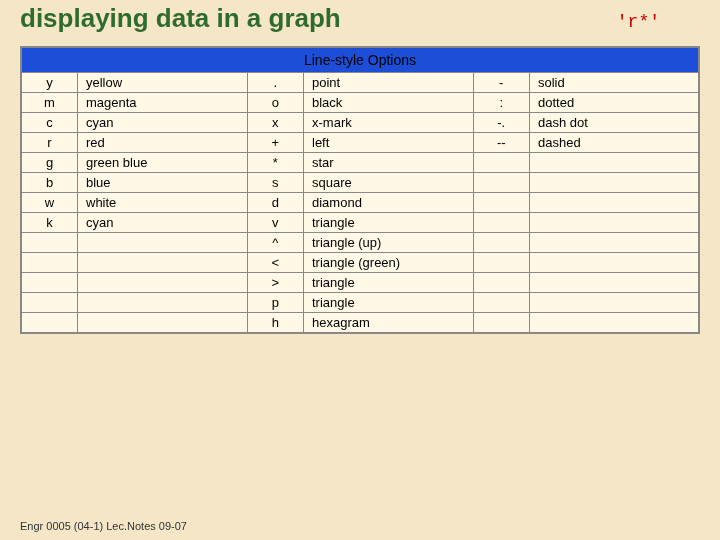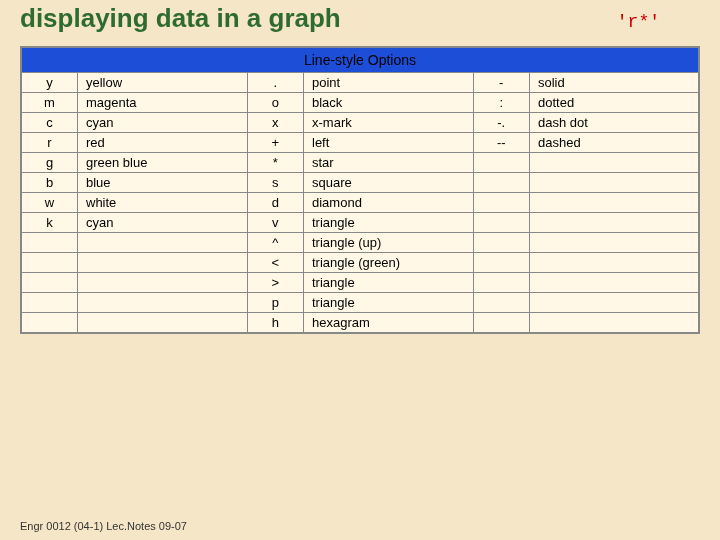--- a/index.html
+++ b/index.html
@@ -203,16 +203,16 @@
           <td class="col-desc"></td>
           <td class="col-code">h</td>
           <td class="col-desc">hexagram</td>
           <td class="col-code"></td>
           <td class="col-desc"></td>
         </tr>
       </tbody>
   </table>
 </div>
 
-<div class="footer">Engr 0012 (04-1) Lec.Notes 09-07</div>
+<div class="footer">Engr 0005 (04-1) Lec.Notes 09-07</div>
 
 
 
 
 </body></html>

